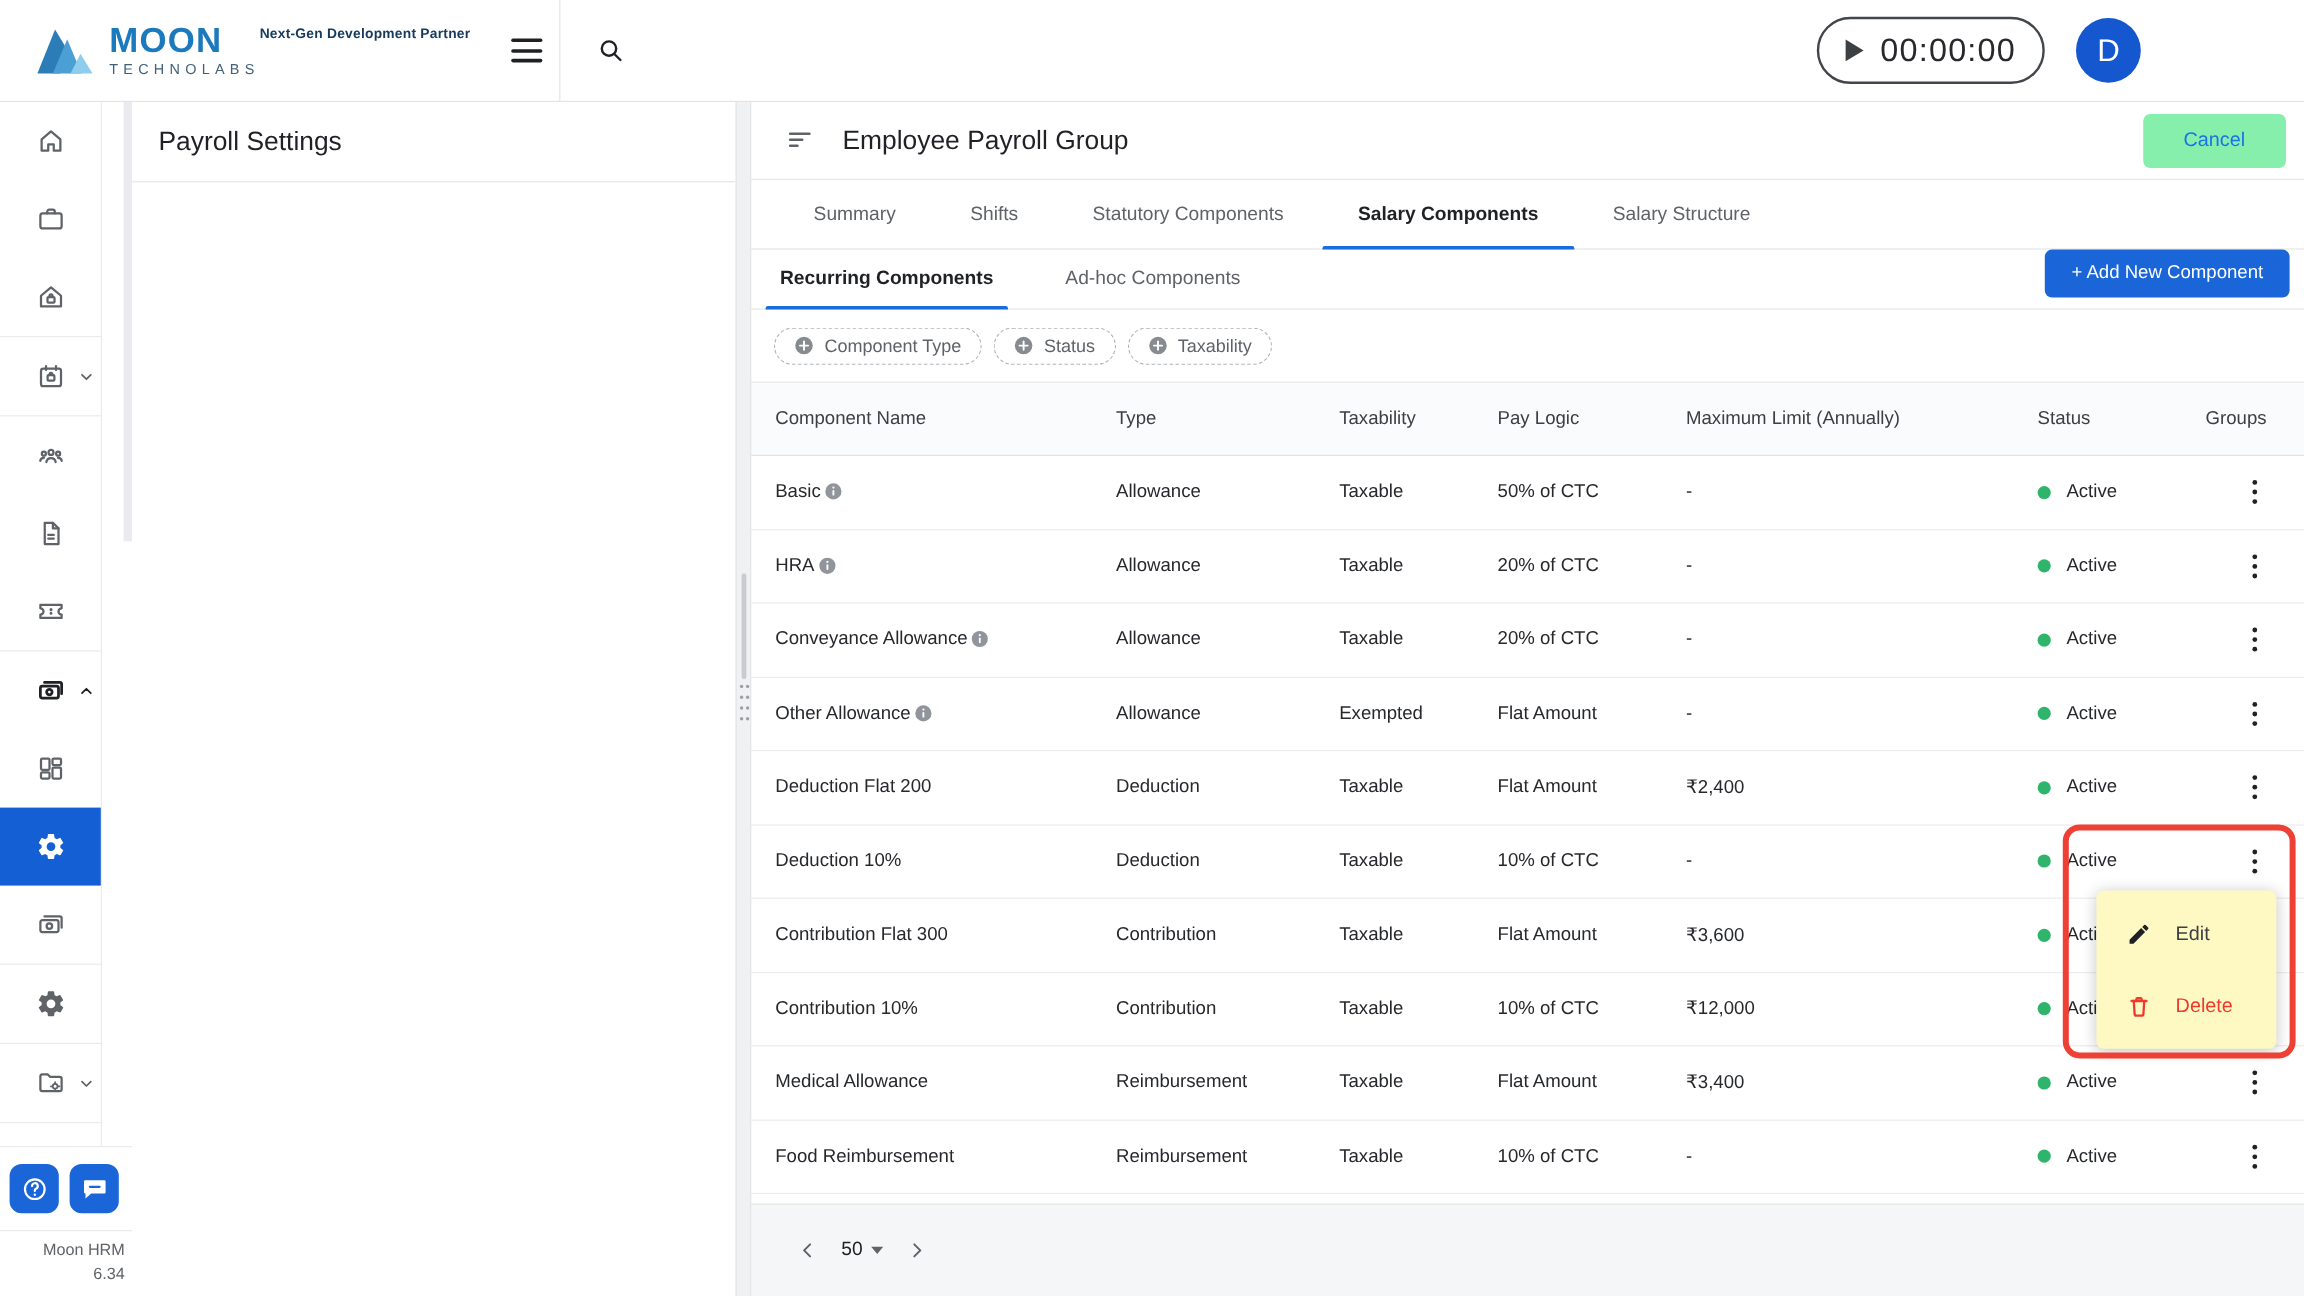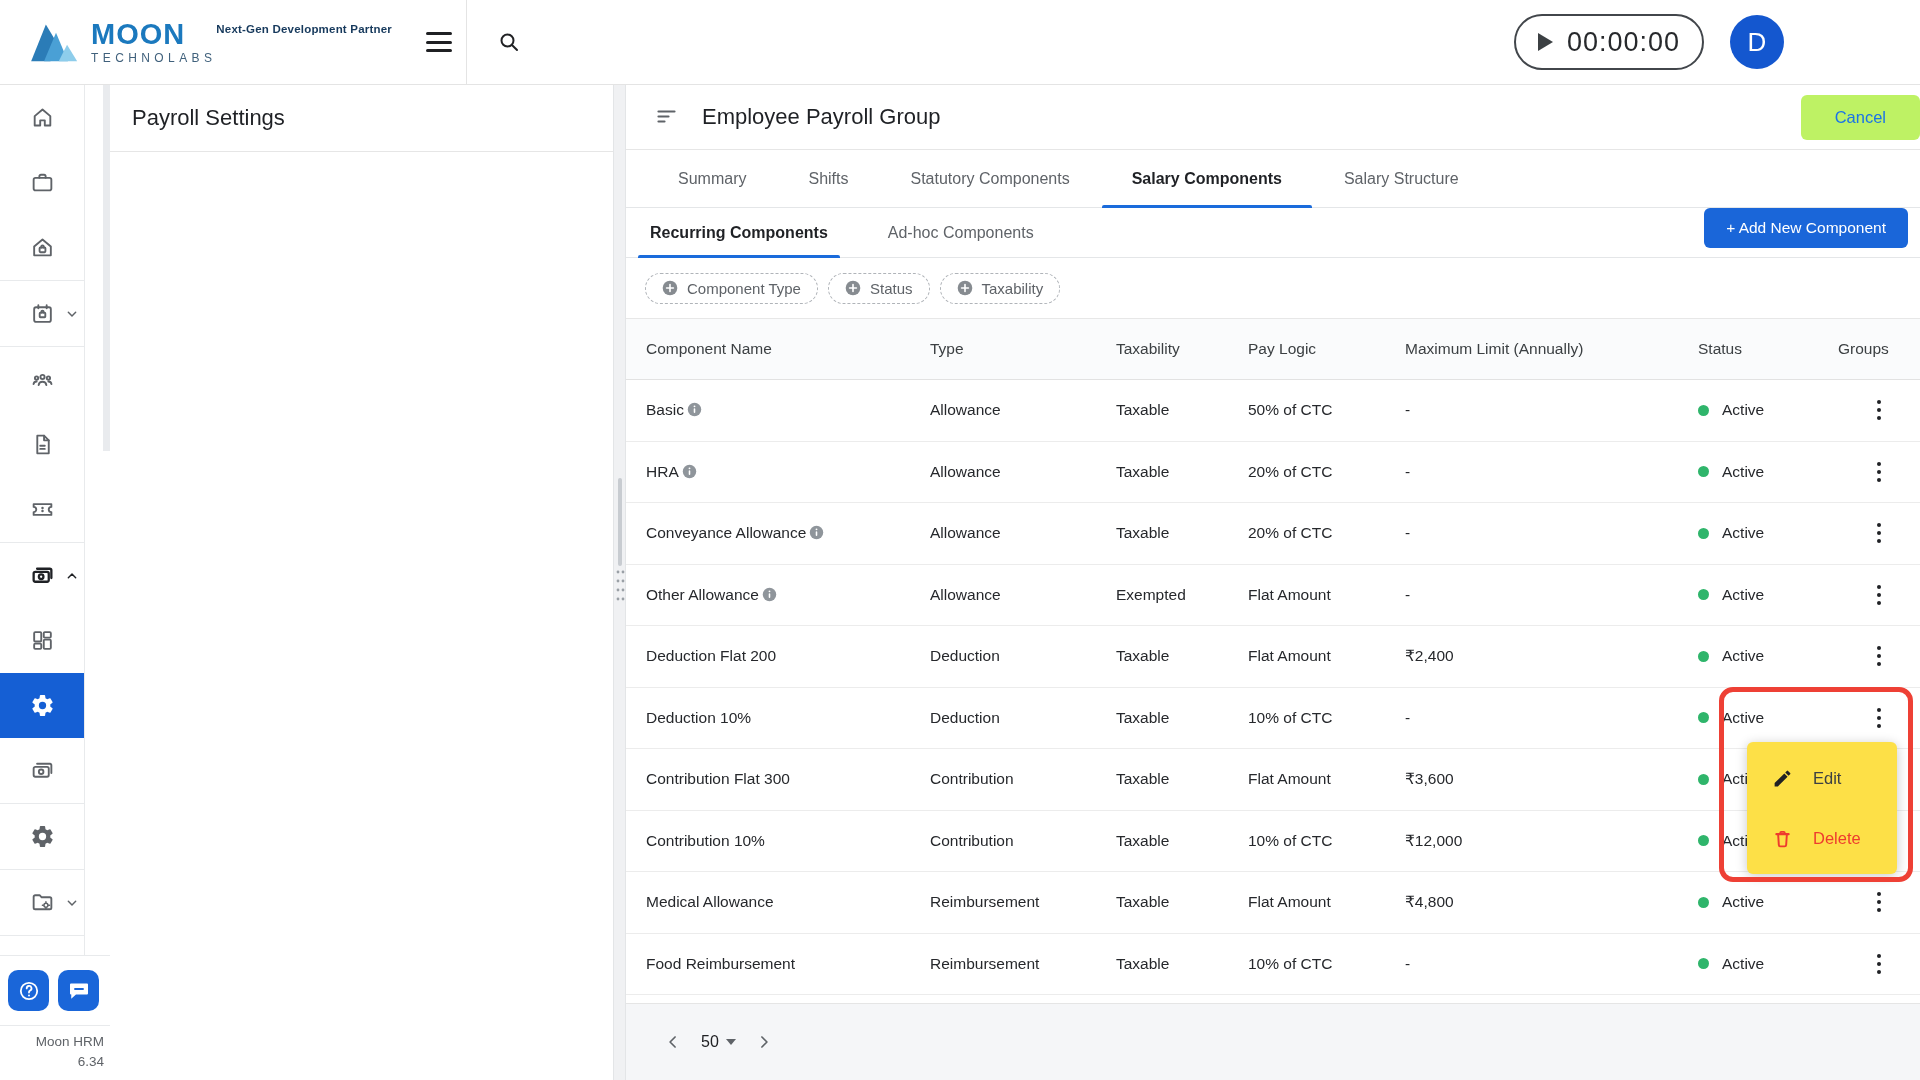--- a/index.html
+++ b/index.html
@@ -70,22 +70,22 @@
             border-left:1px solid #e3e5e7; border-right:1px solid #e3e5e7; z-index:6; }
   .g-thumb { position:absolute; left:4px; top:393px; width:4px; height:88px; background:#c8ccd1; border-radius:2px; }
   .g-dots { position:absolute; left:1px; top:483px; cursor:grab; color:#9aa0a6; }
 
   
   .main { position:absolute; left:626px; top:85px; right:0; bottom:0; background:#fff; }
   .m-header { height:65px; display:flex; align-items:center; padding-left:29px; gap:23px;
               border-bottom:1px solid #e6e6e6; }
   .sort-ic { color:#5f6368; cursor:pointer; }
   .m-title { font-size:22px; font-weight:500; color:#1f2125; }
-  .cancel-btn { margin-left:auto; height:45px; padding:0 34px; border:none; border-radius:6px;
-                background:#bef264; color:#1a73e8; font-size:16.5px; font-family:inherit; cursor:pointer; }
+  .cancel-btn { margin-left:auto; margin-right:15px; height:45px; padding:0 34px; border:none; border-radius:6px;
+                background:#86efac; color:#1a73e8; font-size:16.5px; font-family:inherit; cursor:pointer; }
 
   .tabs { height:58px; display:flex; align-items:center; gap:62px; padding-left:52px;
           border-bottom:1px solid #e4e6e8; }
   .tab { position:relative; height:100%; display:flex; align-items:center; font-size:16px; color:#5f6368; cursor:pointer; }
   .tab.active { color:#1f2125; font-weight:700; }
   .tab.active::after { content:''; position:absolute; left:-30px; right:-30px; bottom:-1px; height:3px;
                        background:#1a6bdb; border-radius:2px 2px 0 0; }
 
   .subtabs { height:50px; display:flex; gap:60px; padding-left:24px;
              border-bottom:1px solid #e4e6e8; }
@@ -119,21 +119,21 @@
               border-top:1px solid #e5e5e5; display:flex; align-items:center; padding-left:35px; gap:16px; }
   .pg-btn { background:none; border:none; color:#5f6368; cursor:pointer; padding:2px; }
   .pg-size { display:flex; align-items:center; gap:7px; cursor:pointer; }
   .pg-num { font-size:16px; color:#202124; }
   .caret-down { width:0; height:0; border-left:5px solid transparent; border-right:5px solid transparent;
                 border-top:6px solid #5f6368; }
 
   
   .red-box { position:absolute; left:1719px; top:687px; width:194px; height:195px;
              border:5px solid #ee4035; border-radius:14px; z-index:50; pointer-events:none; }
-  .ctx-menu { position:absolute; left:1747px; top:742px; width:150px; height:132px; background:#fde047;
+  .ctx-menu { position:absolute; left:1747px; top:742px; width:150px; height:132px; background:#fef9c3;
               border-radius:6px; box-shadow:0 2px 12px rgba(0,0,0,.22); z-index:40; padding:6px 0;
               display:flex; flex-direction:column; justify-content:space-around; }
   .ctx-item { display:flex; align-items:center; gap:20px; padding-left:25px; height:56px;
               font-size:16.5px; color:#3c4043; cursor:pointer; }
   .ctx-delete { color:#ee3b2e; }
 </style>
 </head>
 <body>
 
 <header class="topbar">
@@ -607,21 +607,21 @@
           </button>
         </div>
       </div>
       <div class="tgrid trow">
         <div class="cell name-cell">
           <span>Medical Allowance</span>
         </div>
         <div class="cell">Reimbursement</div>
         <div class="cell">Taxable</div>
         <div class="cell">Flat Amount</div>
-        <div class="cell">₹4,800</div>
+        <div class="cell">₹3,400</div>
         <div class="cell status-cell">
           <span class="dot"></span>
           <span>Active</span>
         </div>
         <div class="action-cell">
           <button class="kebab">
             <svg width="6" height="22" viewBox="0 0 6 22">
               <g fill="currentColor">
                 <circle cx="3" cy="3" r="2"></circle>
                 <circle cx="3" cy="11" r="2"></circle>

